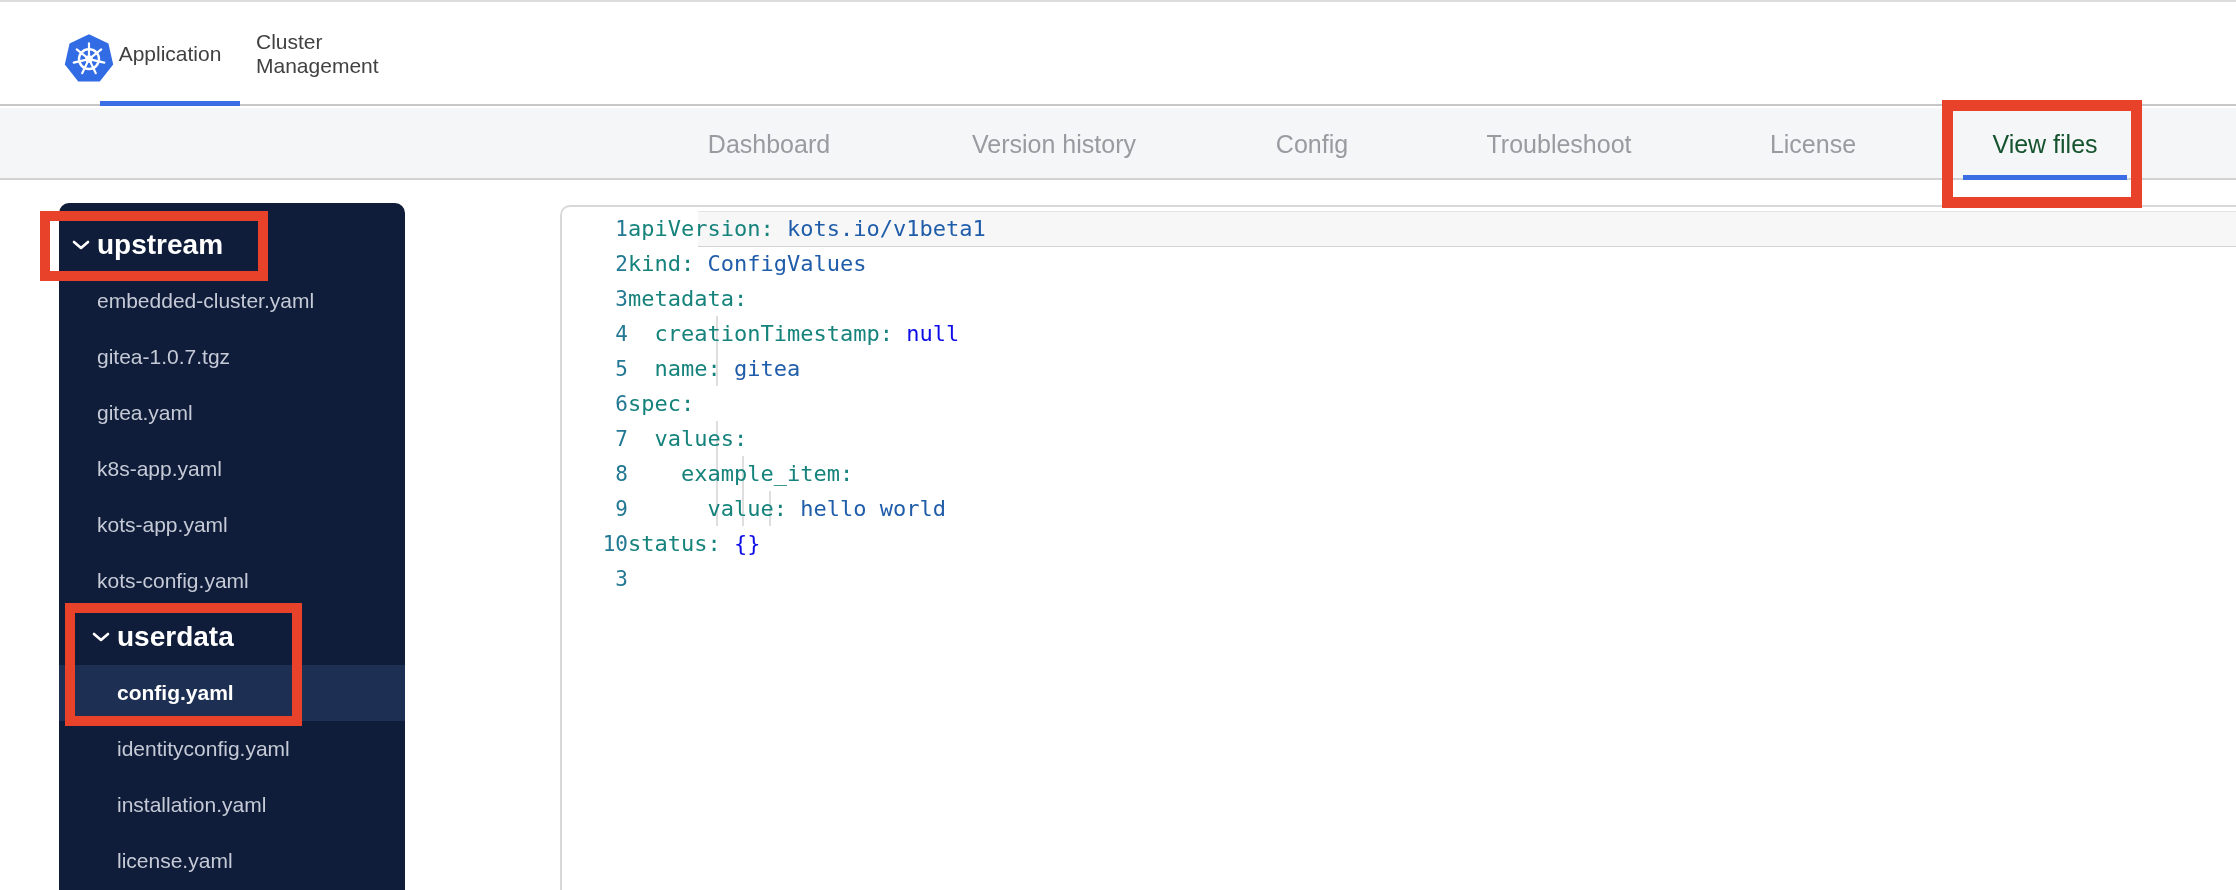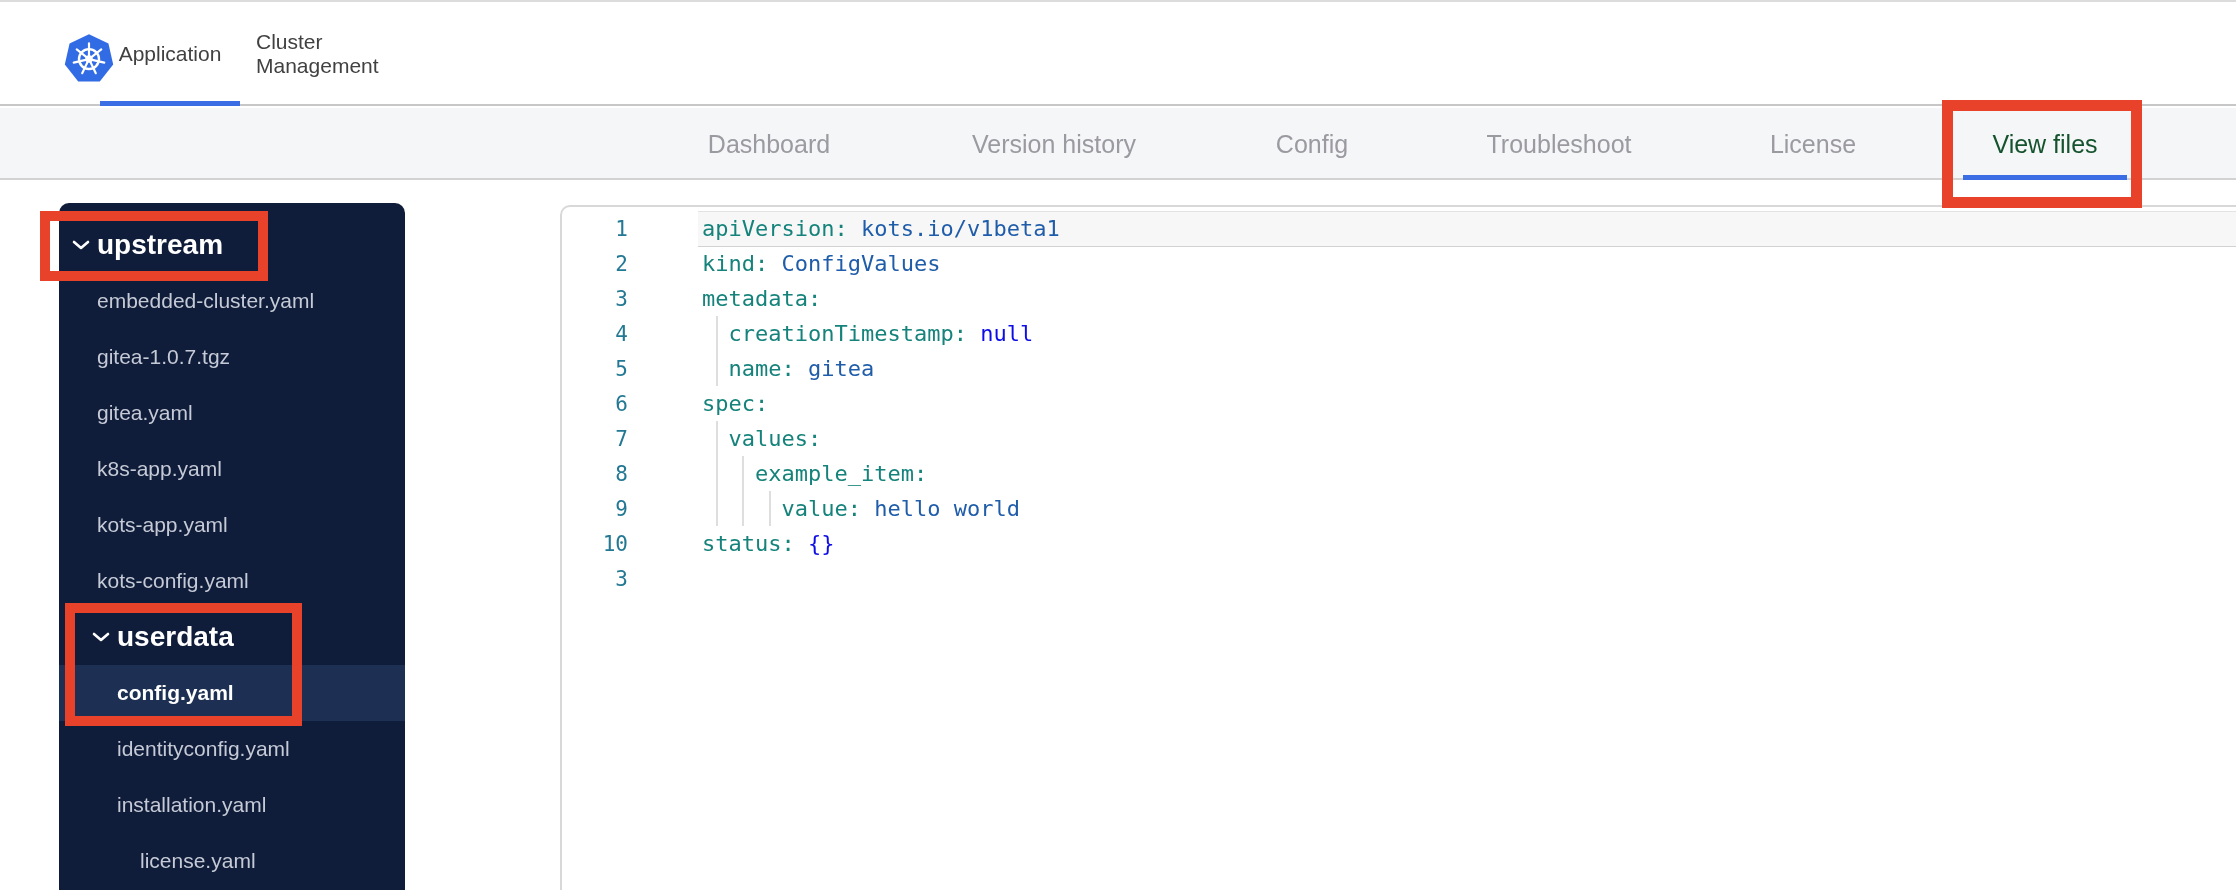--- a/index.html
+++ b/index.html
@@ -49,21 +49,21 @@
                   align-items:center; justify-content:center; }
 
   
   .editor { position:absolute; left:560px; top:205px; right:0; bottom:0; background:#fff;
             border-top:2px solid #d8d8d8; border-left:2px solid #d8d8d8;
             border-radius:10px 0 0 0; padding-top:4px;
             font-family:"DejaVu Sans Mono", monospace; font-size:22px; cursor:text; }
   .code-line { position:relative; height:35px; display:flex; align-items:center; white-space:pre; }
   .ln { width:66px; text-align:right; color:var(--code-linenum,#237893); font-size:21px;
         flex:none; position:relative; z-index:2; }
-  .code-content { margin-left:74px; position:relative; z-index:2; }
+  .code-content { position:relative; z-index:2; }
   .current-bg { position:absolute; left:136px; right:0; top:0; bottom:-1px; z-index:1;
                 background:#f7f7f7; border-top:1px solid #e3e3e3; border-bottom:1px solid #d2d2d2; }
   .guide { position:absolute; top:0; bottom:0; width:0; border-left:2px solid #dedede; z-index:1; }
   .tk-key { color:var(--code-key,#15837b); }
   .tk-str { color:var(--code-string,#1f5ca9); }
   .tk-kw  { color:var(--code-keyword,#0d0de8); }
 
   
   .anno { position:absolute; border:10px solid var(--annotation-red,#e8432a);
           z-index:50; pointer-events:none; }
@@ -160,21 +160,21 @@
       </div>
       <div class="tree-row file selected" style="padding-left: 58px;">
         <span>config.yaml</span>
       </div>
       <div class="tree-row file" style="padding-left: 58px;">
         <span>identityconfig.yaml</span>
       </div>
       <div class="tree-row file" style="padding-left: 58px;">
         <span>installation.yaml</span>
       </div>
-      <div class="tree-row file" style="padding-left: 81px;">
+      <div class="tree-row file" style="padding-left: 58px;">
         <span>license.yaml</span>
       </div>
     </nav>
 
   <div class="editor">
       <div class="code-line"><div class="current-bg"></div><div class="ln">1</div><div class="code-content"><span class="tk-key">apiVersion:</span><span class="tk-str"> kots.io/v1beta1</span></div></div>
       <div class="code-line"><div class="ln">2</div><div class="code-content"><span class="tk-key">kind:</span><span class="tk-str"> ConfigValues</span></div></div>
       <div class="code-line"><div class="ln">3</div><div class="code-content"><span class="tk-key">metadata:</span></div></div>
       <div class="code-line"><span class="guide" style="left: 154px;"></span><div class="ln">4</div><div class="code-content"><span class="tk-key">  creationTimestamp:</span><span class="tk-kw"> null</span></div></div>
       <div class="code-line"><span class="guide" style="left: 154px;"></span><div class="ln">5</div><div class="code-content"><span class="tk-key">  name:</span><span class="tk-str"> gitea</span></div></div>

